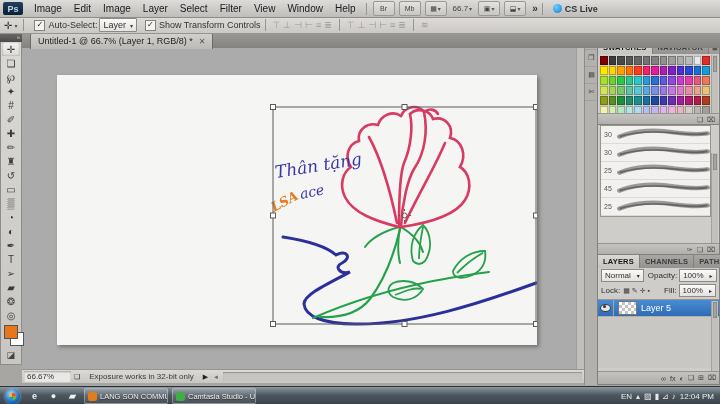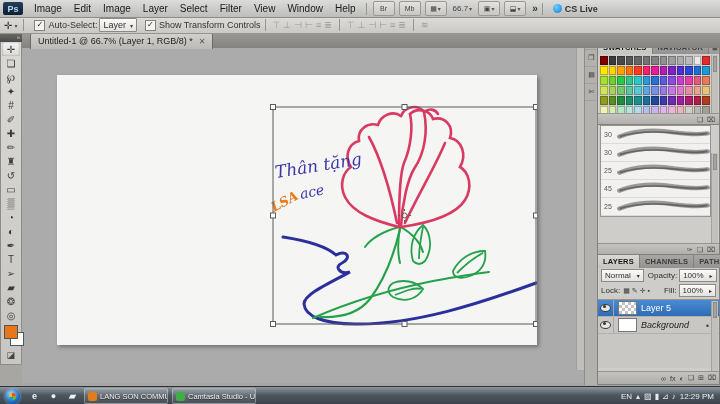--- a/index.html
+++ b/index.html
@@ -349,20 +349,28 @@
             <rect x="476.5" y="246.5" width="5" height="5"></rect>
         </g>
         <g>
           <circle cx="347.5" cy="140.5" r="2.5" fill="none" stroke-width="1" stroke="#5a5a5a"></circle>
           <path d="M347.5,136 v-2 M347.5,145 v2 M343,140.5 h-2 M352,140.5 h2" stroke-width="1" stroke="#5a5a5a"></path>
         </g>
       </g>
     </svg>
   </div>
   <div id="vscroll"></div>
+  <div id="statusbar">
+    <div id="zoomfield">66.67%</div>
+    <span class="statico">❏</span>
+    <span id="statusmsg">Exposure works in 32-bit only</span>
+    <span class="statico">▶</span>
+    <span class="statico" style="color:#666">◂</span>
+    <div id="hscroll"></div>
+  </div>
 </div>
 
 <div id="dockstrip">
 
 <div class="dockico">
       <span>Mb</span>
     </div>
     <div class="dockico">
       <span>❒</span>
     </div>
@@ -579,28 +587,20 @@
     <div id="layerlist">
 
     <div class="lrow sel">
         <span class="eyecell">
             <span class="eye"></span>
           </span>
         <span class="lthumb checker"></span>
         <span class="lname">Layer 5</span>
         <span class="locksm"></span>
       </div>
-        <div class="lrow ital">
-        <span class="eyecell">
-            <span class="eye"></span>
-          </span>
-        <span class="lthumb" style="background: rgb(255, 255, 255);"></span>
-        <span class="lname">Background</span>
-        <span class="locksm">▪</span>
-      </div>
       </div>
     <div class="pscroll" style="top:46px;bottom:13px">
         <i></i>
       </div>
     <div id="layerbottom">
 
     <span>∞</span>
         <span>fx</span>
         <span>◐</span>
         <span>❏</span>
@@ -634,15 +634,15 @@
   <div id="tray">
     <span>EN</span>
     <span class="trayico">▴</span>
     <span style="display:flex;gap:3px">
 
     <span class="trayico">▨</span>
         <span class="trayico">▮</span>
         <span class="trayico">⊿</span>
         <span class="trayico">♪</span>
       </span>
-    <span>12:29 PM</span>
+    <span>12:04 PM</span>
   </div>
 </div>
 
 </body></html>

